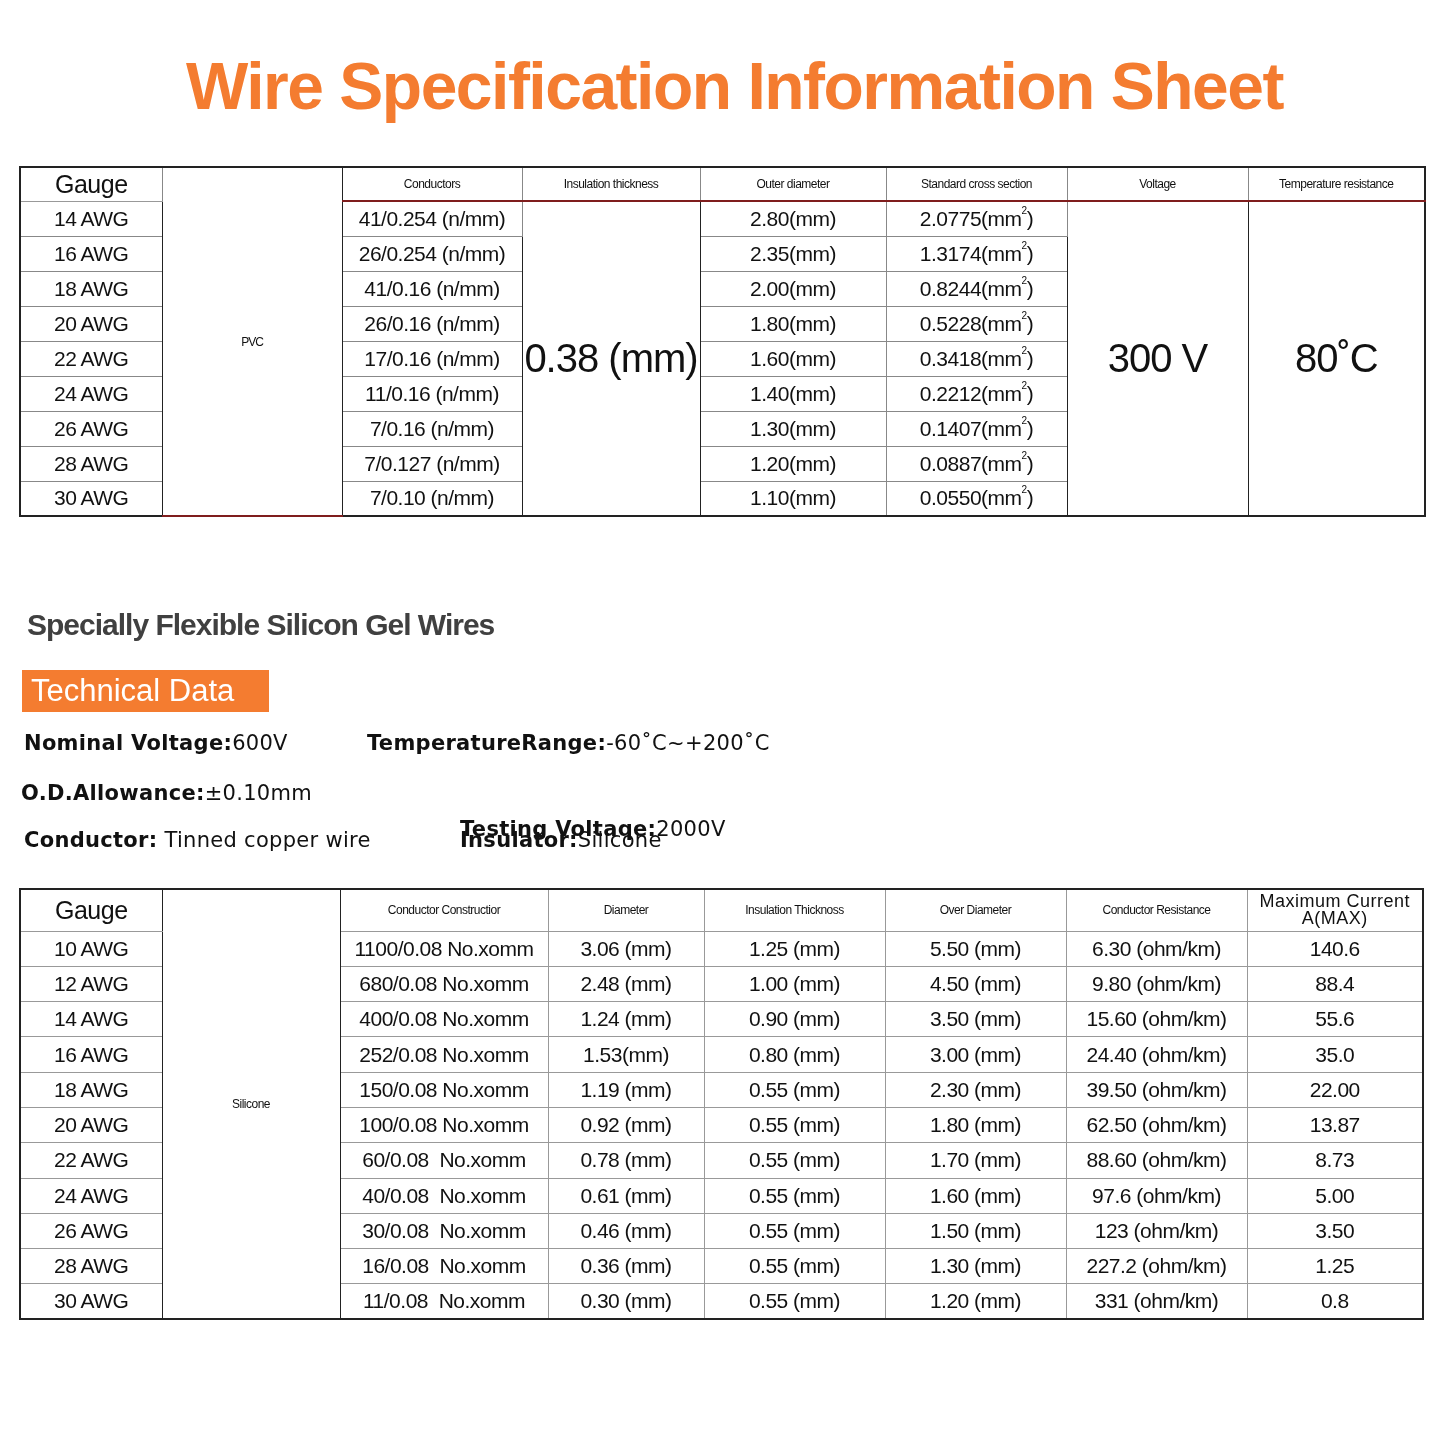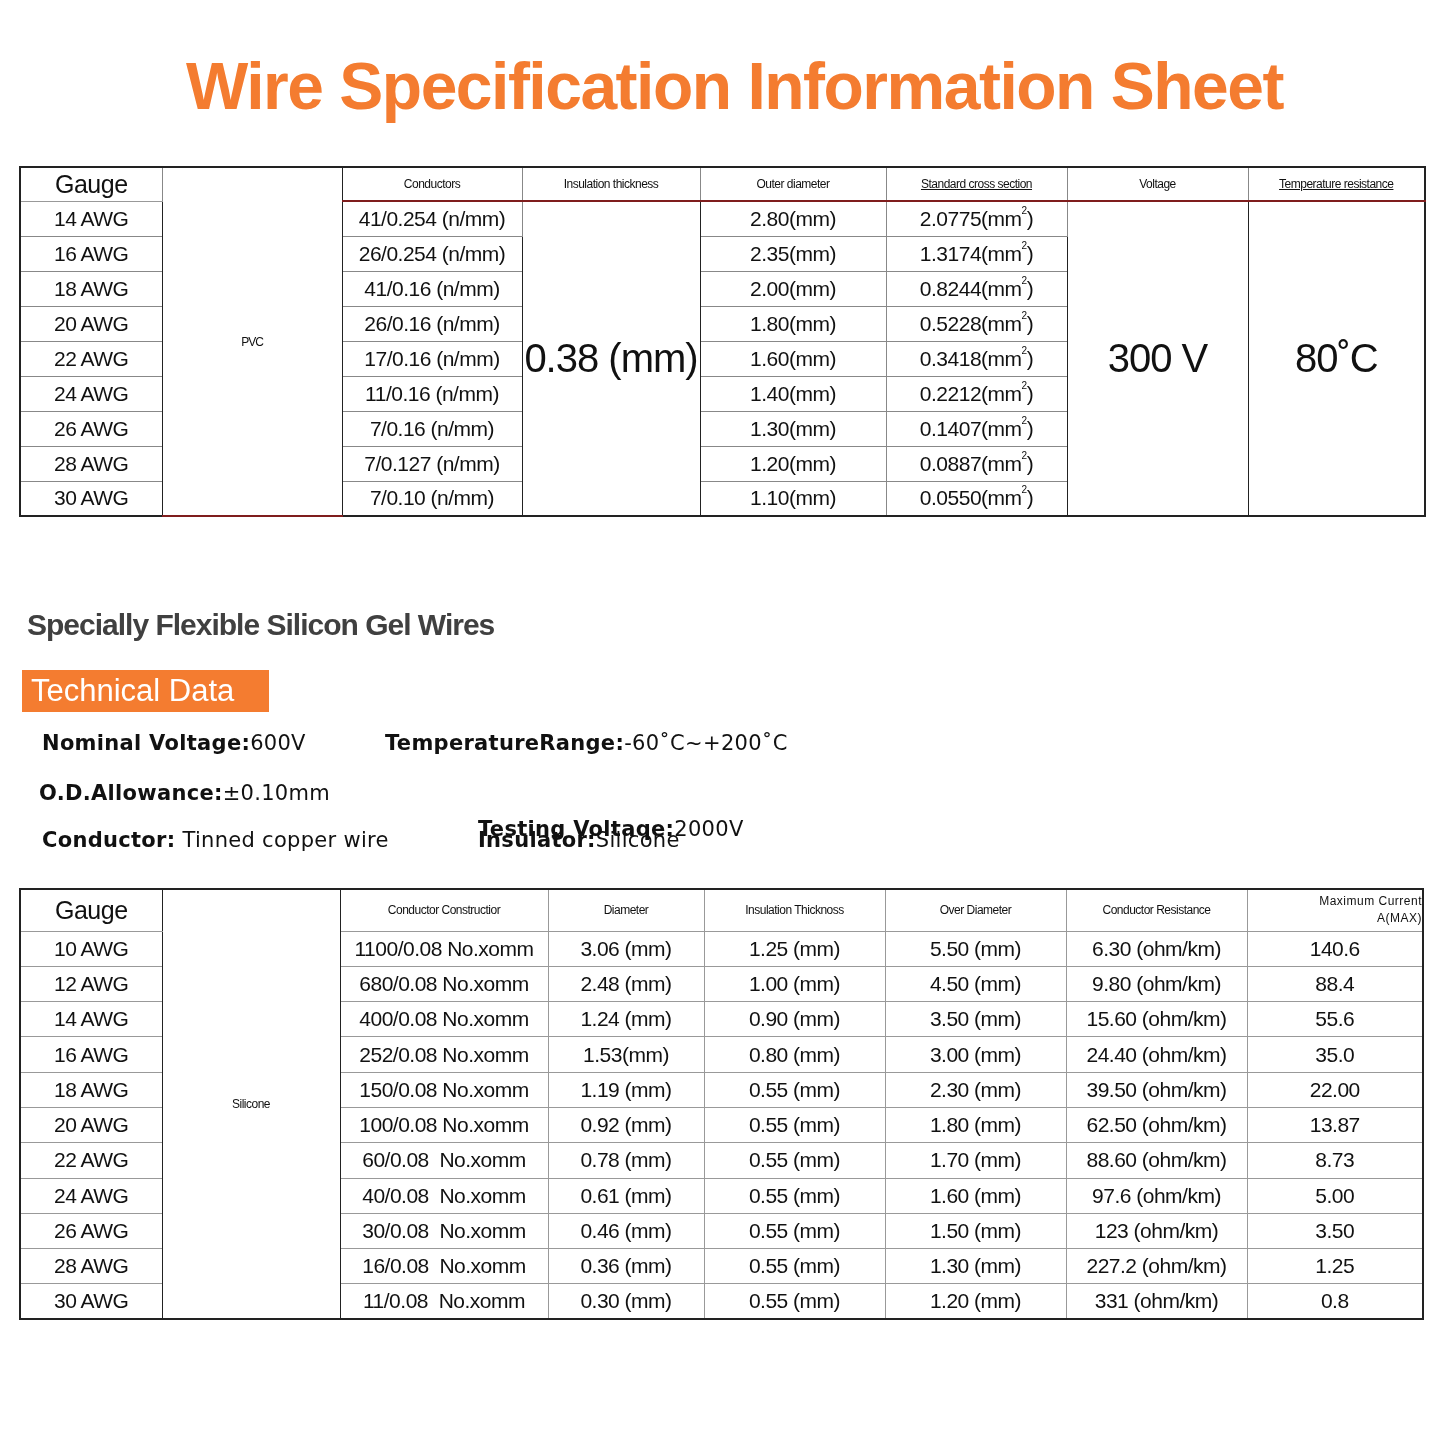--- a/index.html
+++ b/index.html
@@ -16,42 +16,42 @@
 
   table.grid { position: absolute; border-collapse: collapse; table-layout: fixed; }
   table.grid td { border: 1px solid #888; text-align: center; vertical-align: middle; padding: 0; white-space: nowrap; overflow: hidden; }
 
   
   #pvc { left: 19px; top: 166px; width: 1405px; border: 2px solid #222; }
   #pvc td { height: 35px; font-size: 21px; letter-spacing: -0.5px; }
   #pvc tr.hdr td { height: 34px; font-size: 12px; border-bottom: 2px solid #7f1d1d; }
   #pvc tr.hdr td.gauge-h { font-size: 25px; border-bottom: 1px solid #999; }
   #pvc td.big { font-size: 40px; letter-spacing: -1px; border-left: 1.5px solid #222; border-right: 1.5px solid #222; }
-  #pvc td.small-h { font-size: 14px; text-decoration: underline; }
+  #pvc td.small-h { font-size: 14px; }
 
   sup { font-size: 10px; vertical-align: top; position: relative; top: -2px; }
 
   .subtitle {
     position: absolute; left: 27px; top: 608px; font-size: 30px; font-weight: 700;
     color: #404040; letter-spacing: -1px;
   }
   .tech-badge {
     position: absolute; left: 22px; top: 670px; width: 247px; height: 42px;
     background: #f47c30; color: #fff; font-size: 31px; line-height: 42px; padding-left: 9px;
   }
   .spec { position: absolute; font-family: "DejaVu Sans", sans-serif; font-size: 21px; color: #111; white-space: nowrap; letter-spacing: 0.3px; }
-  .spec b { font-weight: 700; margin-left: 18px; }
+  .spec b { font-weight: 700; }
   .spec span.v { font-weight: 400; }
 
   
   #sil { left: 19px; top: 888px; width: 1403px; border: 2px solid #222; }
   #sil td { height: 35.3px; font-size: 21px; letter-spacing: -0.5px; border-color: #999; }
   #sil tr.hdr td { height: 42px; font-size: 12px; }
   #sil tr.hdr td.gauge-h { font-size: 25px; }
-  #sil tr.hdr td.maxc { font-size: 12px; line-height: 17px; white-space: normal; letter-spacing: 0.5px; text-align: right; }
+  #sil tr.hdr td.maxc { font-size: 18px; line-height: 17px; white-space: normal; letter-spacing: 0.5px; }
   #sil td.big { font-size: 38px; letter-spacing: -0.5px; border-left: 1.5px solid #222; border-right: 1.5px solid #222; }
   #sil td.gauge { border-right: 1.5px solid #222; }
 </style>
 </head>
 <body>
 
 <div class="main-title">Wire Specification Information Sheet</div>
 
 <table class="grid" id="pvc">
   <colgroup>

